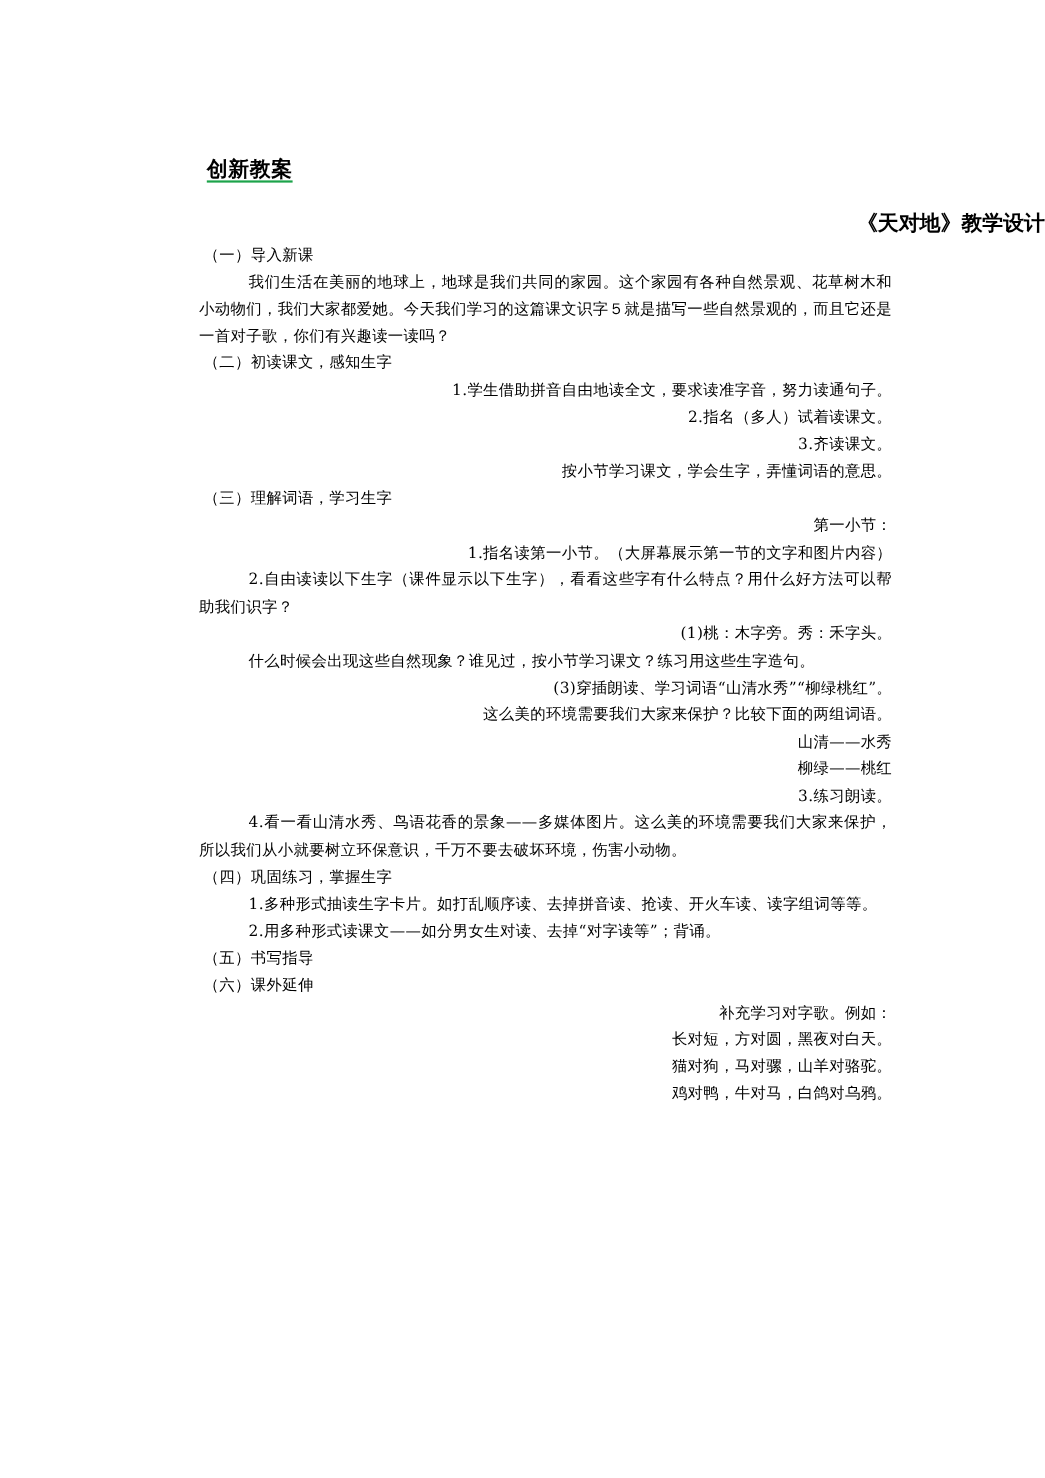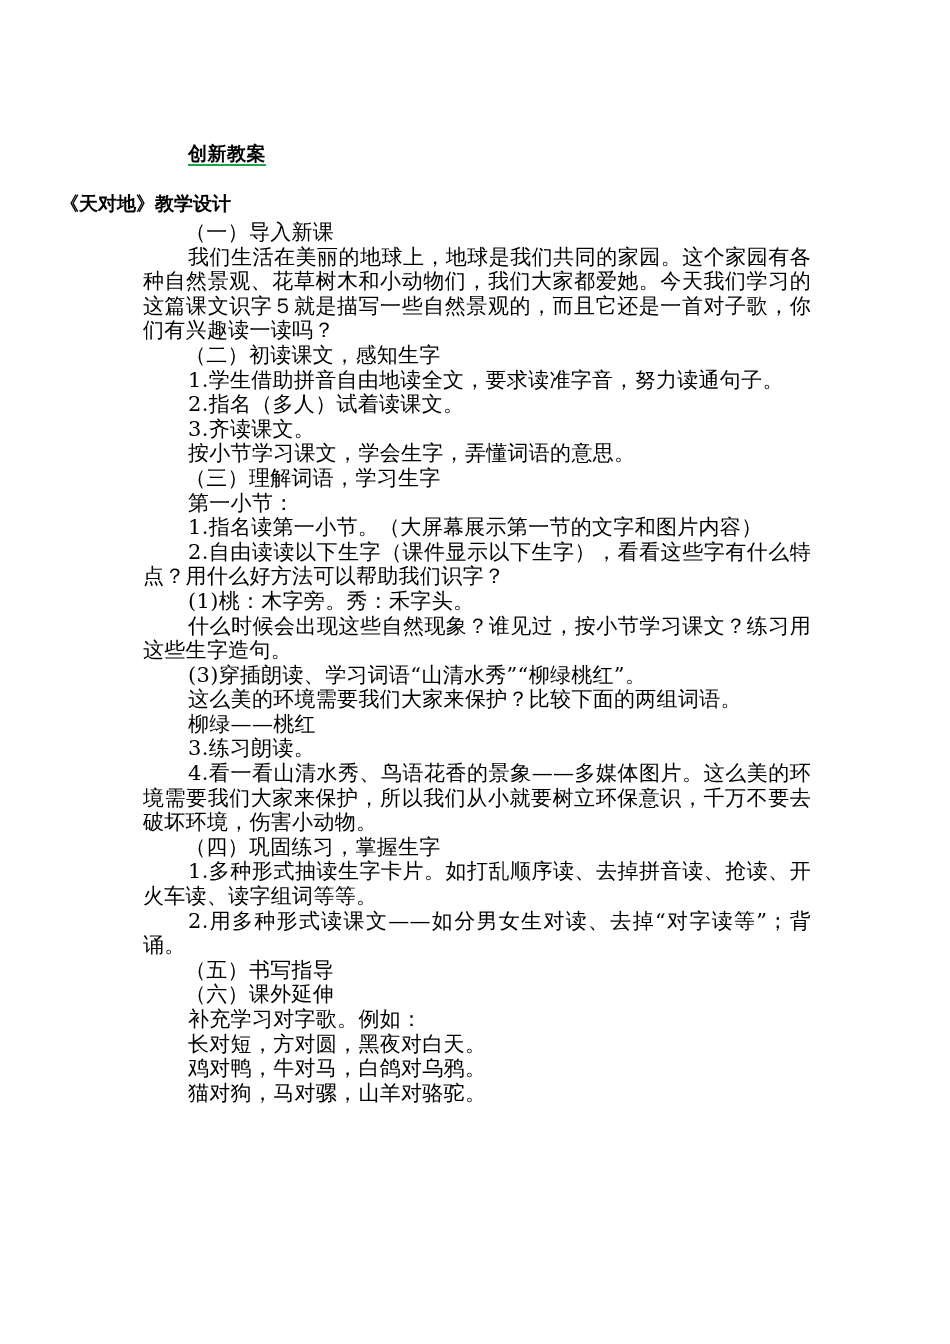--- a/index.html
+++ b/index.html
@@ -27,48 +27,50 @@
       text-decoration: underline;
       text-decoration-color: #1ca34a;
       text-decoration-thickness: 2px;
       text-underline-offset: 4px;
     }
     .doc-title {
       position: absolute;
       left: 0;
       width: 950px;
       top: 190px;
-      text-align: left;
+      text-align: right;
       padding-left: 60px;
       box-sizing: border-box;
       font-family: "DejaVu Sans", "Liberation Sans", sans-serif;
       font-weight: bold;
       font-size: 19px;
       line-height: 26px;
     }
     .body-text {
       position: absolute;
       left: 143px;
       top: 220px;
       width: 668px;
-      font-size: 21px;
+      font-size: 14px;
       line-height: 24.6px;
       letter-spacing: 0.3px;
     }
     .line {
       display: block;
       white-space: nowrap;
     }
     .para {
       display: block;
       text-indent: 45px;
       text-align: justify;
+      margin-left: 38px;
     }
     .ind {
       padding-left: 45px;
+      text-align: right;
     }
     .ind-h {
       padding-left: 42px;
     }
   </style>
 </head>
 <body>
 
 <div class="header-label">创新教案</div>
 
@@ -86,29 +88,30 @@
 
   <span class="line ind">按小节学习课文，学会生字，弄懂词语的意思。</span>
   <span class="line ind-h">（三）理解词语，学习生字</span>
   <span class="line ind">第一小节：</span>
   <span class="line ind">1.指名读第一小节。（大屏幕展示第一节的文字和图片内容）</span>
   <span class="para">2.自由读读以下生字（课件显示以下生字），看看这些字有什么特点？用什么好方法可以帮助我们识字？</span>
   <span class="line ind">(1)桃：木字旁。秀：禾字头。</span>
   <span class="para">什么时候会出现这些自然现象？谁见过，按小节学习课文？练习用这些生字造句。</span>
   <span class="line ind">(3)穿插朗读、学习词语“山清水秀”“柳绿桃红”。</span>
   <span class="line ind">这么美的环境需要我们大家来保护？比较下面的两组词语。</span>
+  <span class="line ind">山清——水秀</span>
   <span class="line ind">柳绿——桃红</span>
   <span class="line ind">3.练习朗读。</span>
   <span class="para">4.看一看山清水秀、鸟语花香的景象——多媒体图片。这么美的环境需要我们大家来保护，所以我们从小就要树立环保意识，千万不要去破坏环境，伤害小动物。</span>
 
   <span class="line ind-h">（四）巩固练习，掌握生字</span>
   <span class="para">1.多种形式抽读生字卡片。如打乱顺序读、去掉拼音读、抢读、开火车读、读字组词等等。</span>
   <span class="para">2.用多种形式读课文——如分男女生对读、去掉“对字读等”；背诵。</span>
 
   <span class="line ind-h">（五）书写指导</span>
 
   <span class="line ind-h">（六）课外延伸</span>
   <span class="line ind">补充学习对字歌。例如：</span>
   <span class="line ind">长对短，方对圆，黑夜对白天。</span>
+  <span class="line ind">猫对狗，马对骡，山羊对骆驼。</span>
   <span class="line ind">鸡对鸭，牛对马，白鸽对乌鸦。</span>
-  <span class="line ind">猫对狗，马对骡，山羊对骆驼。</span>
 
 </div>
 
 </body></html>

